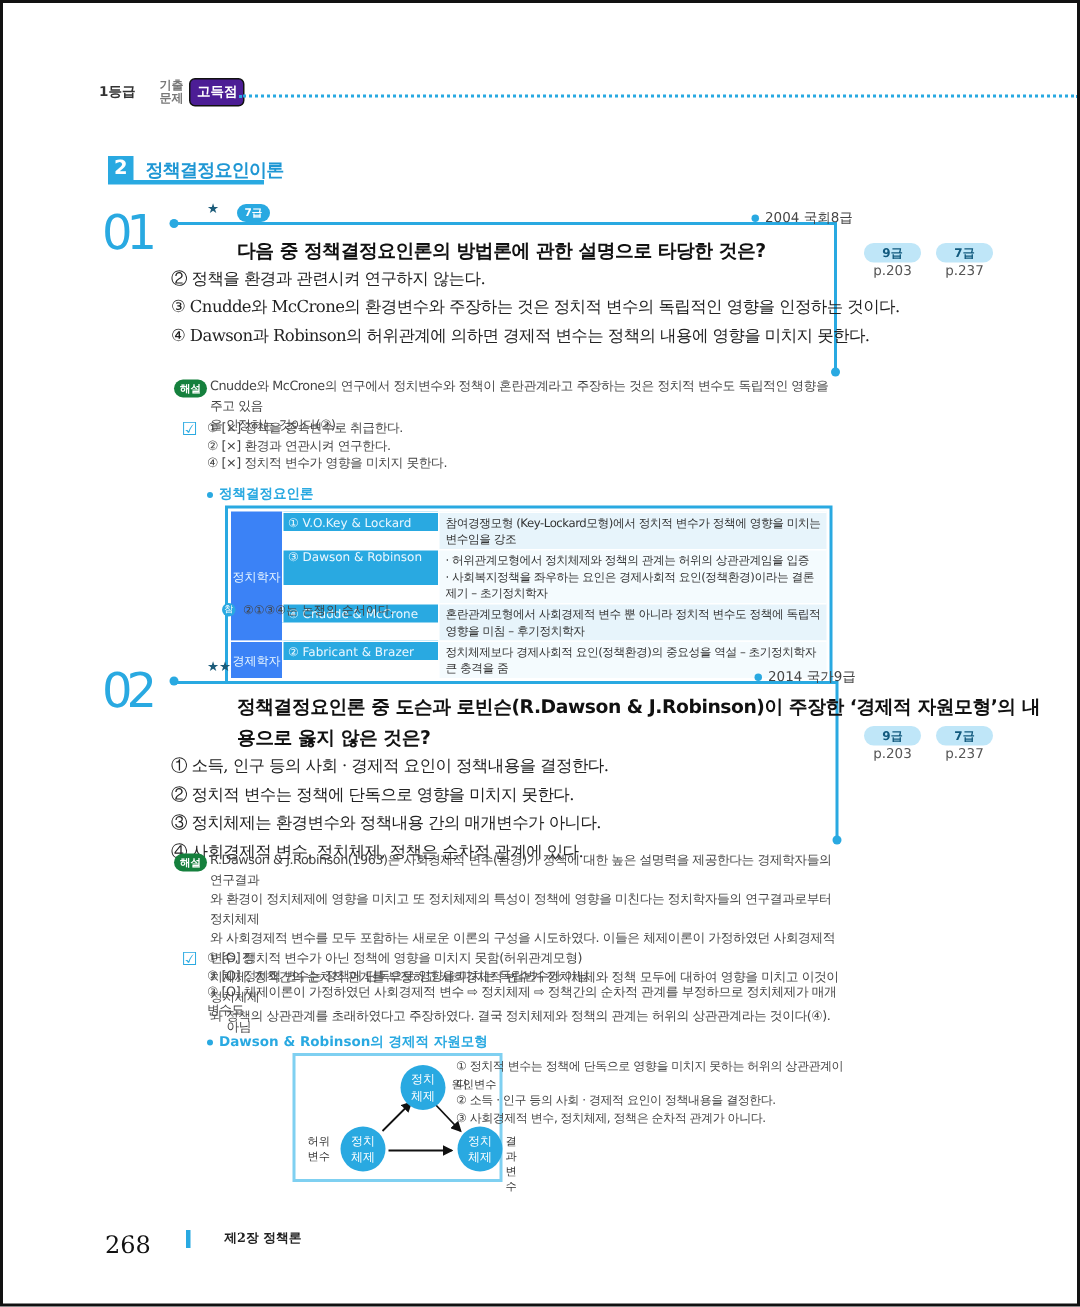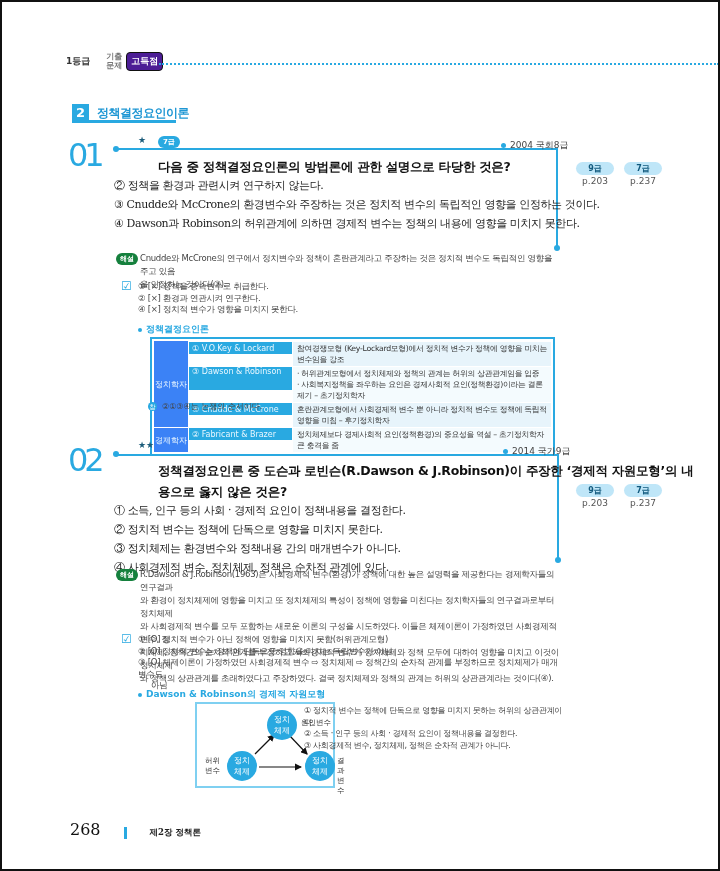--- a/index.html
+++ b/index.html
@@ -53,21 +53,21 @@
   .tdesc.light { background: #f4fbfe; }
 
   .note { font-size: 8px; color: #444; display: flex; gap: 5px; align-items: center; }
   .note .ic { width: 9px; height: 9px; border-radius: 50%; background: #29a9e1; color: #fff; font-size: 6px; text-align: center; line-height: 9px; }
 
   
   .diag { left: 146px; top: 700px; width: 140px; height: 86px; border: 2px solid #7fd0f1; margin-left: 47px; }
   .node { position: absolute; width: 30px; height: 30px; border-radius: 50%; background: #29a9e1; color: #fff; font-size: 8px; text-align: center; line-height: 11px; padding-top: 4px; }
   .nlabel { position: absolute; font-size: 7.5px; color: #333; line-height: 10px; text-align: center; }
 
-  .footer { left: 68px; top: 818px; display: flex; align-items: flex-end; gap: 23px; }
+  .footer { left: 68px; top: 818px; display: flex; align-items: flex-start; gap: 23px; }
   .footer .pg { font-family: "DejaVu Serif", serif; font-size: 16px; color: #111; }
   .footer .bar { width: 3px; height: 12px; background: #29a9e1; }
   .footer .ch { font-family: "DejaVu Serif", serif; font-size: 8.5px; color: #222; font-weight: bold; }
 </style>
 </head>
 <body>
 
 <div class="abs hdr-logo">
   <span class="small">1등급</span>
   <span class="stack">

